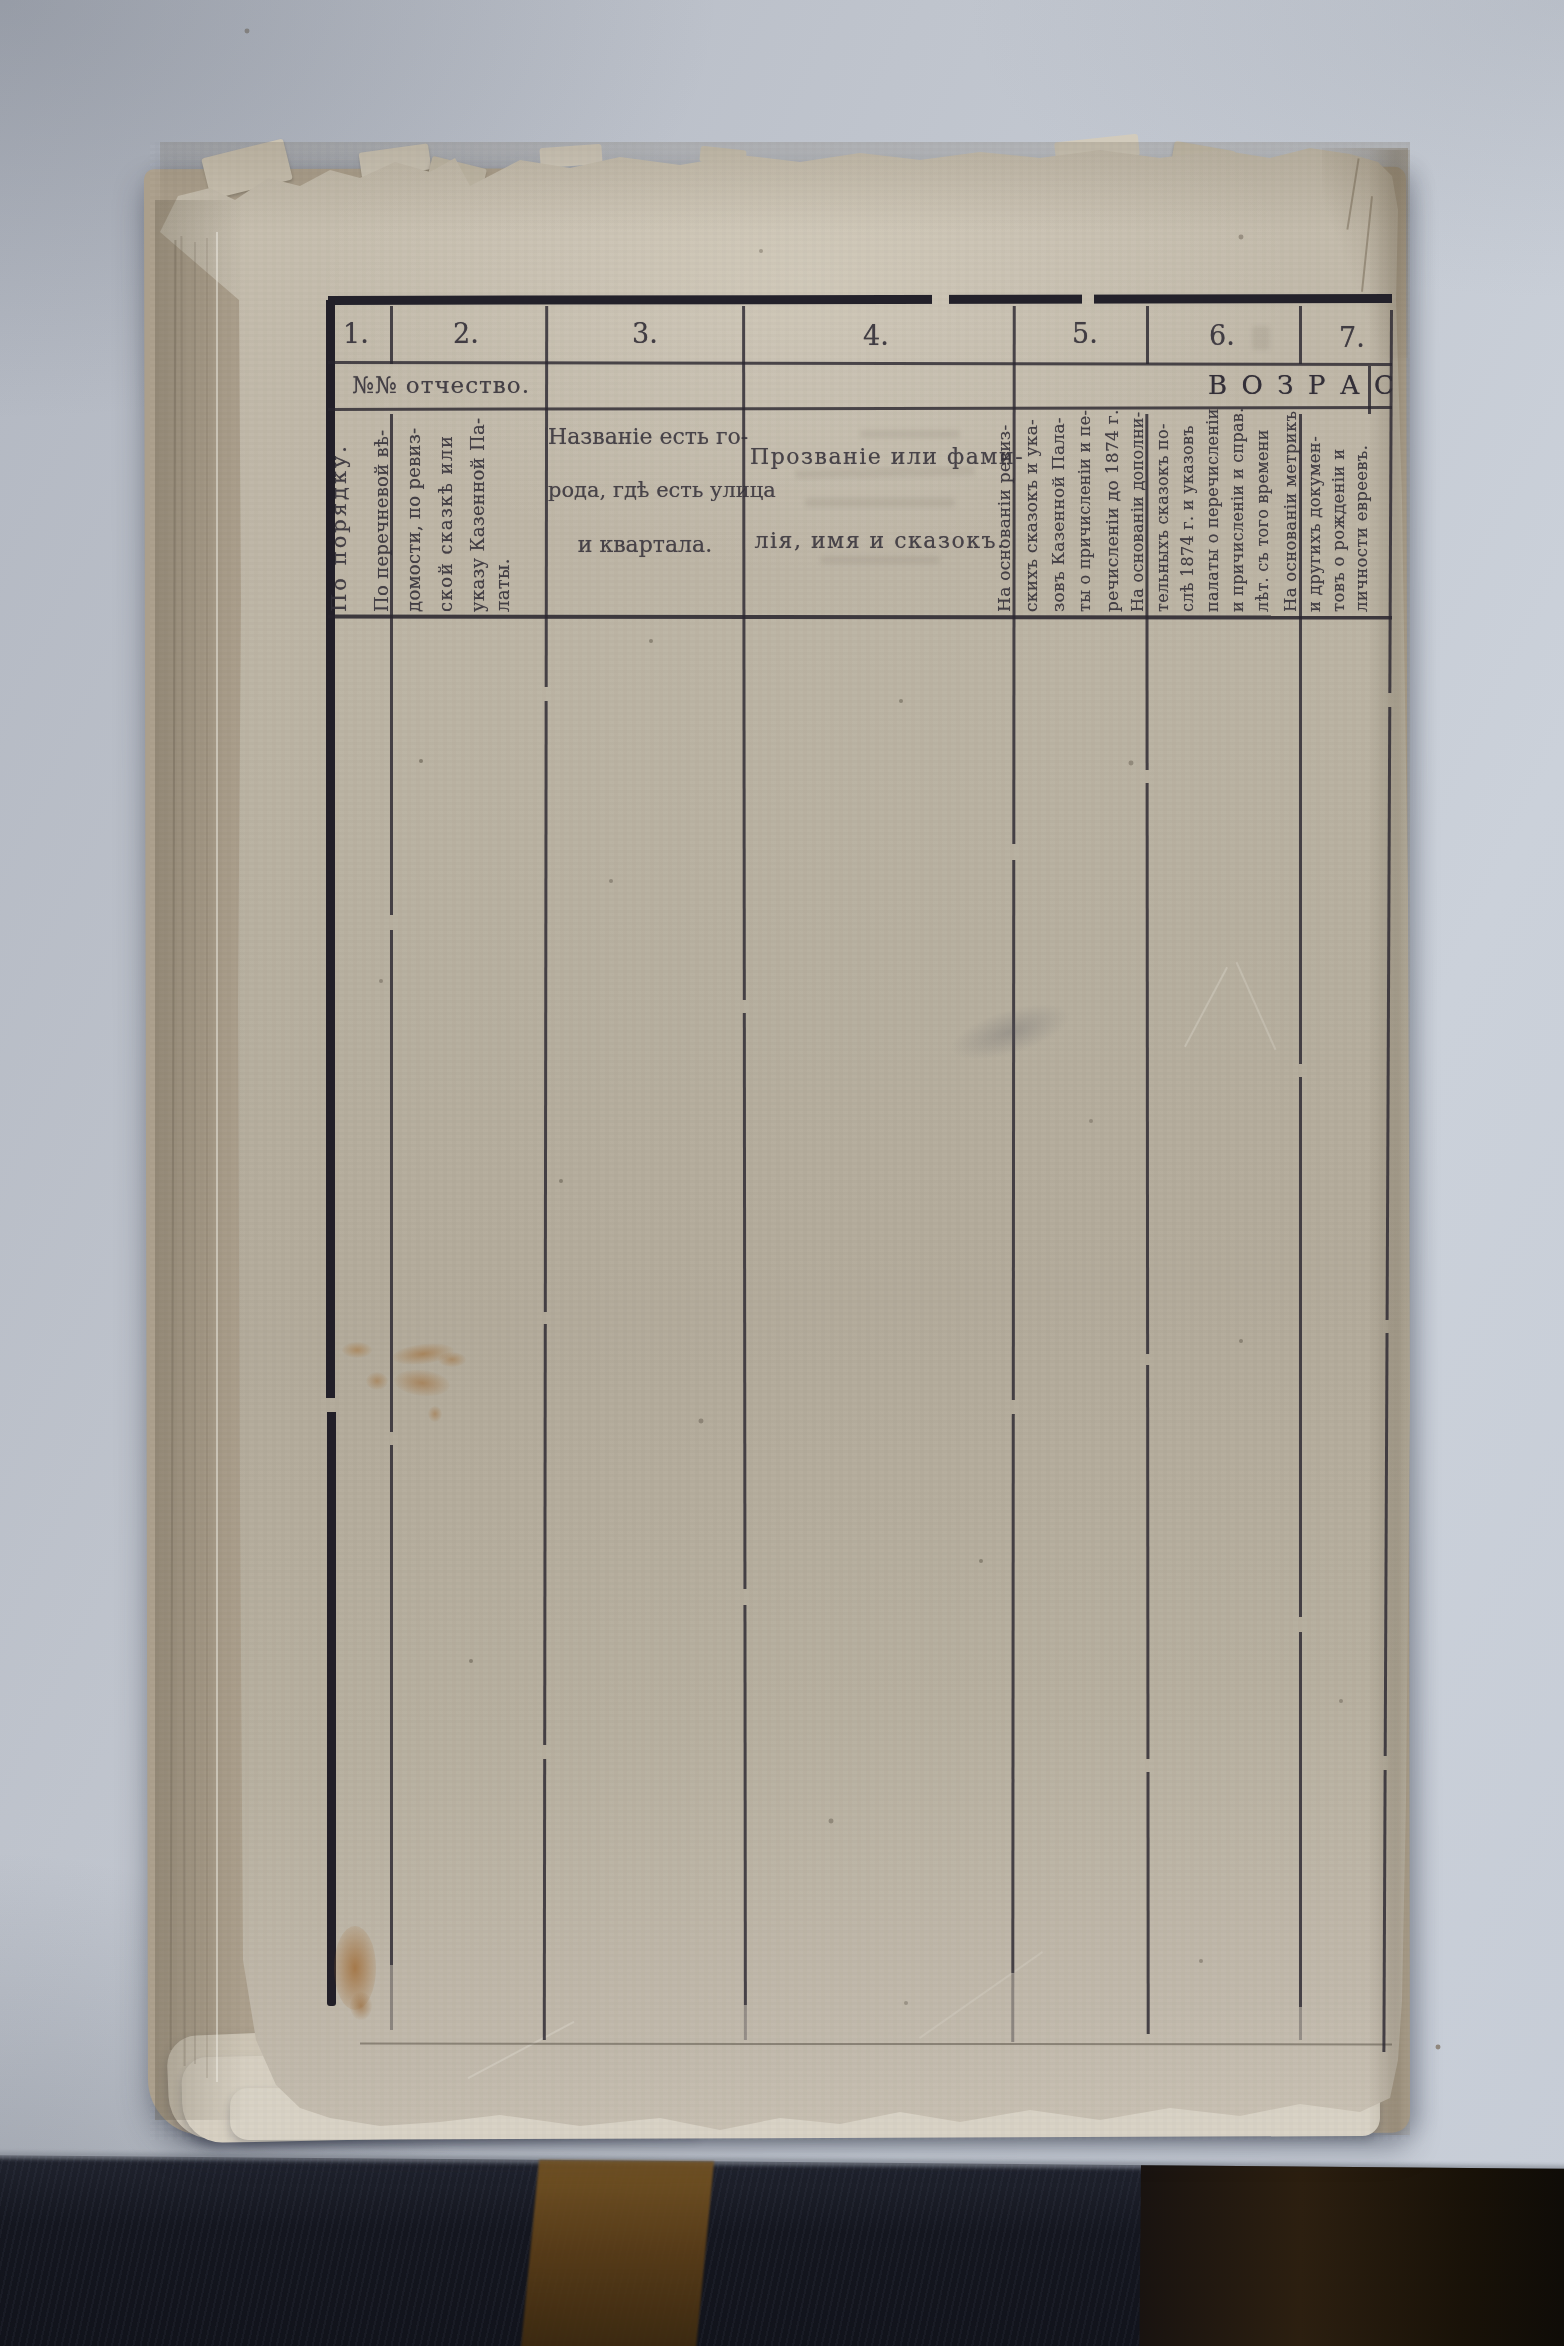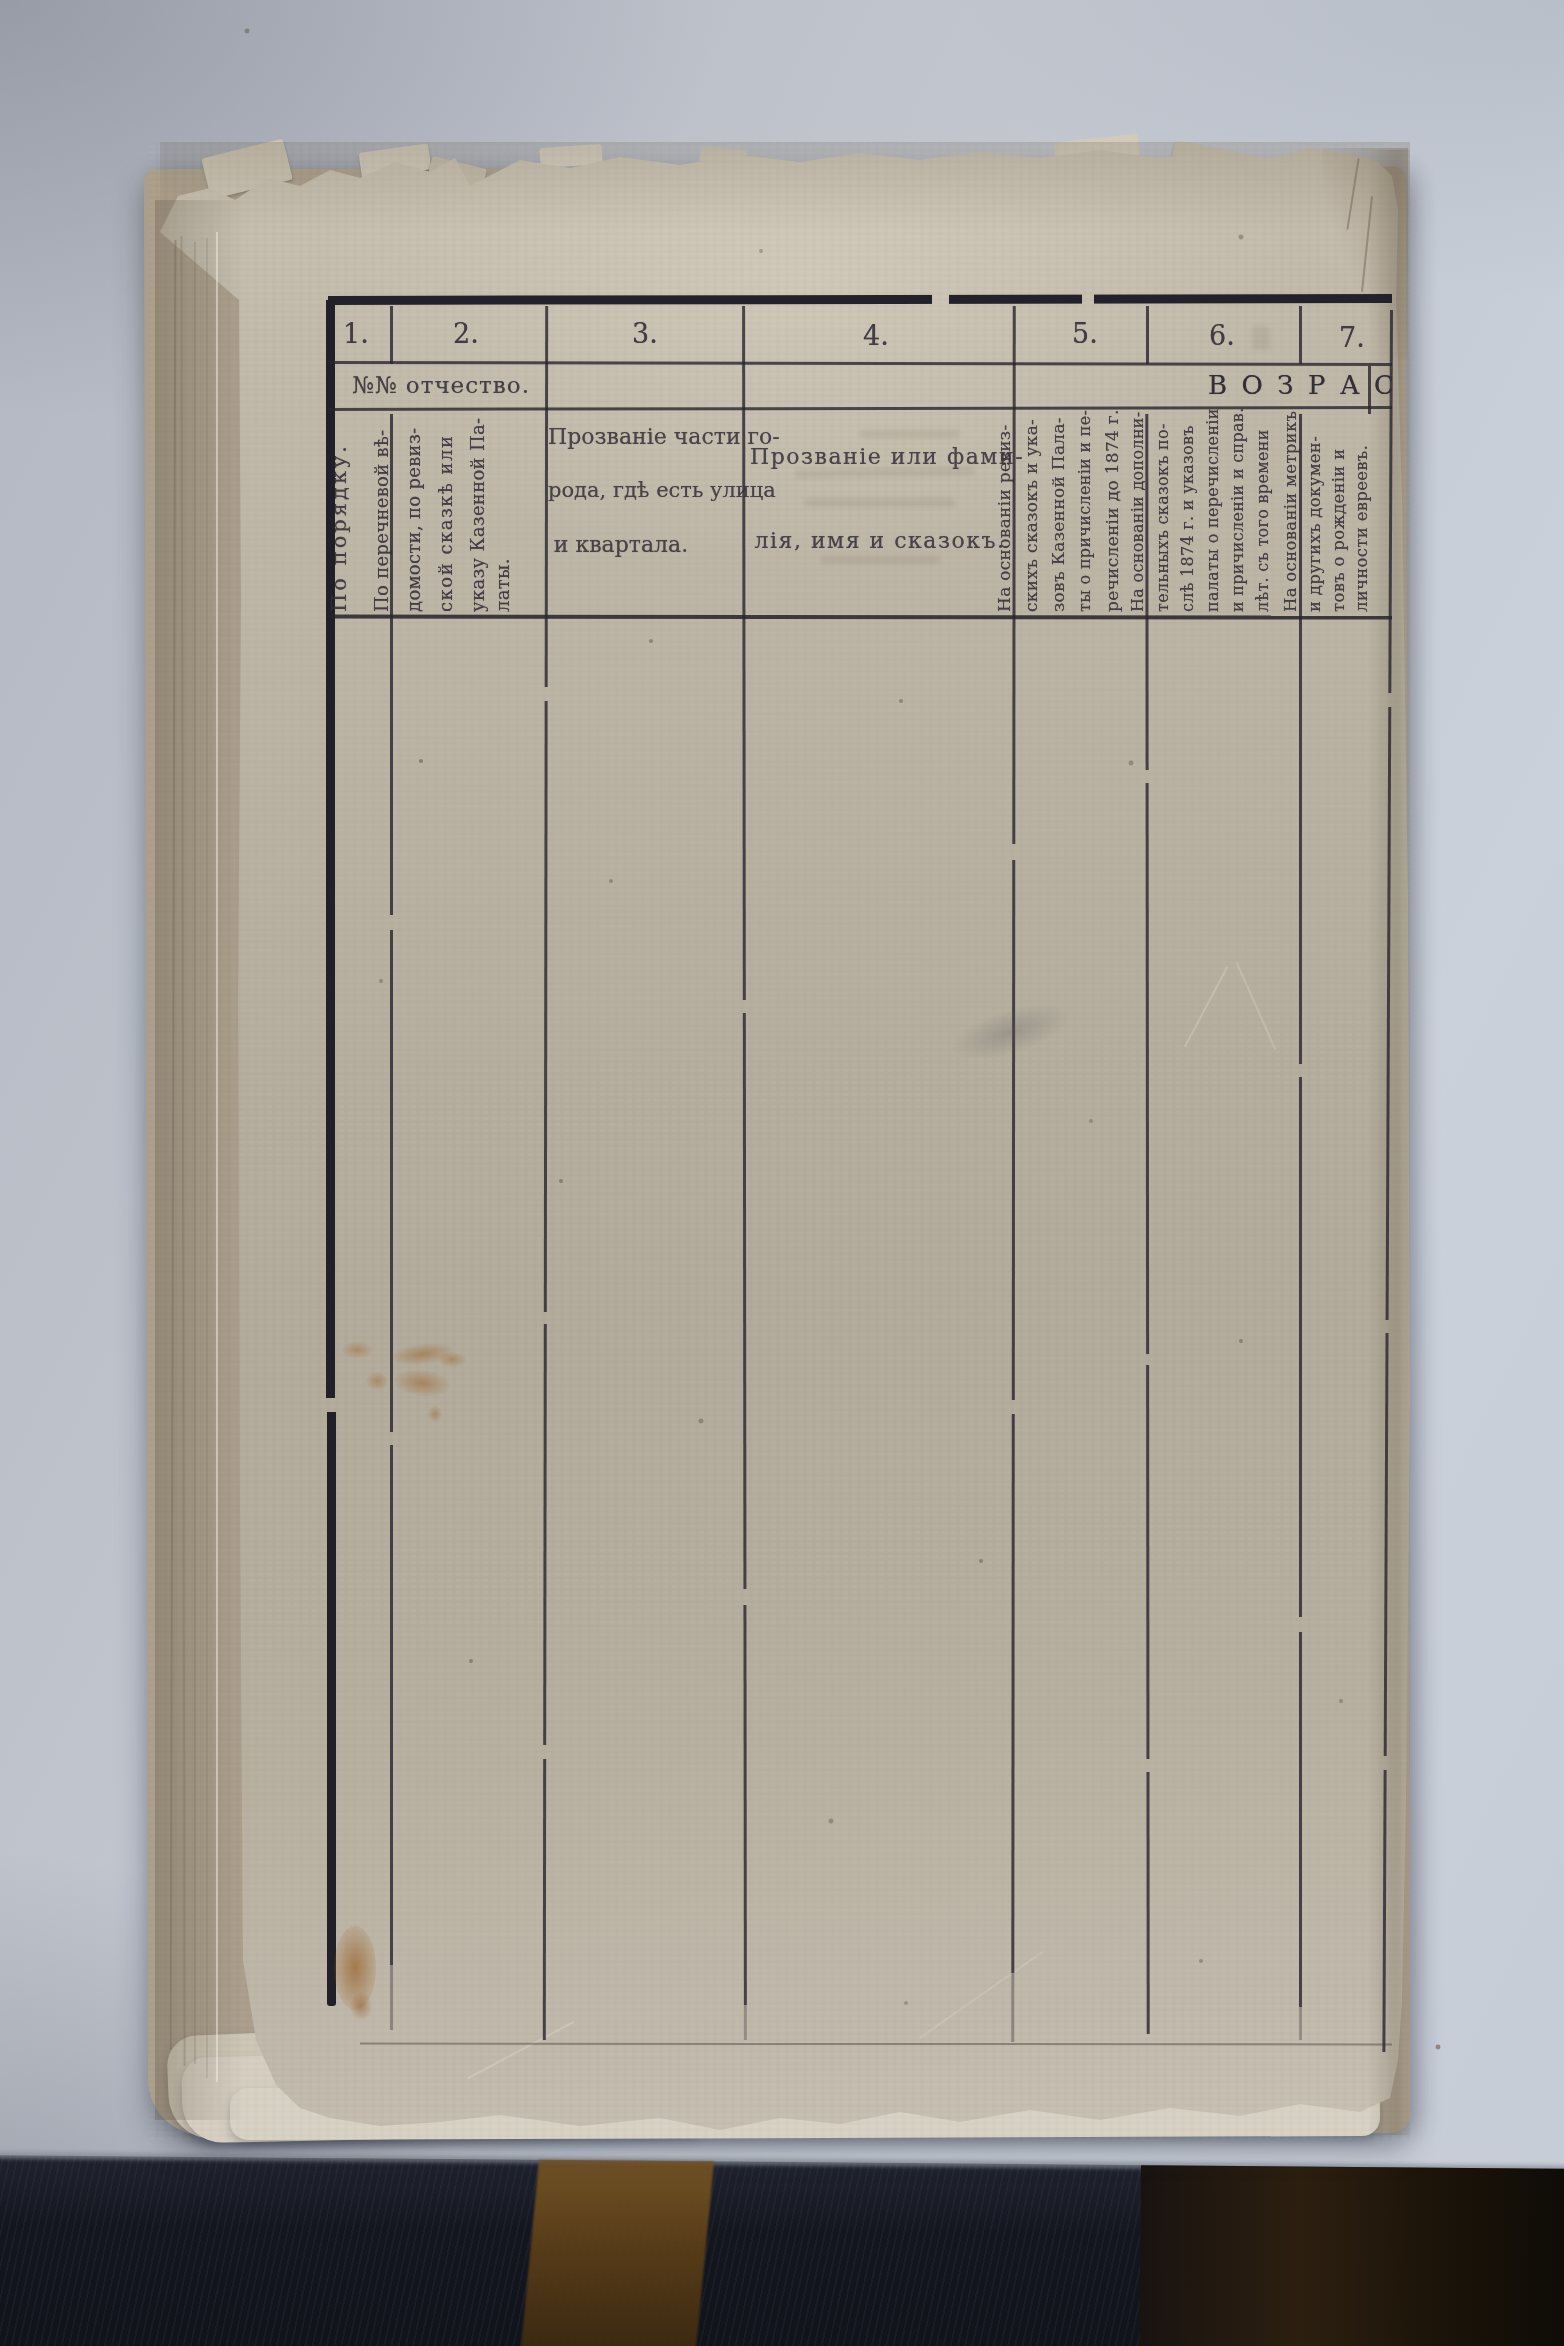--- a/index.html
+++ b/index.html
@@ -175,23 +175,23 @@
     </div>
 
     <div class="rot ink" style="left:351px;top:588px;font-size:21px;letter-spacing:3px;">По порядку.</div>
 
     <div class="rot ink" style="left:394px;top:588px;font-size:18px;">По перечневой вѣ-</div>
     <div class="rot ink" style="left:426px;top:588px;font-size:18px;">домости, по ревиз-</div>
     <div class="rot ink" style="left:458px;top:588px;font-size:18px;letter-spacing:1.5px;">ской сказкѣ или</div>
     <div class="rot ink" style="left:490px;top:588px;font-size:18px;">указу Казенной Па-</div>
     <div class="rot ink" style="left:515px;top:588px;font-size:18px;">латы.</div>
 
-    <div class="hdrline ink" style="left:548px;top:424px;width:194px;">Прозваніе части го-</div>
+    <div class="hdrline ink" style="left:548px;top:424px;width:194px;">Названіе есть го-</div>
     <div class="hdrline ink" style="left:548px;top:478px;width:194px;font-size:21px;">рода, гдѣ есть улица</div>
-    <div class="hdrline ink" style="left:524px;top:532px;width:194px;">и квартала.</div>
+    <div class="hdrline ink" style="left:548px;top:532px;width:194px;">и квартала.</div>
 
     <div class="hdrline ink" style="left:750px;top:444px;width:260px;letter-spacing:1.5px;">Прозваніе или фами-</div>
     <div class="hdrline ink" style="left:750px;top:528px;width:260px;letter-spacing:1.5px;">лія, имя и сказокъ.</div>
 
     <div class="ghost" style="left:795px;top:468px;width:180px;height:9px;transform:rotate(-1deg);"></div>
     <div class="ghost" style="left:805px;top:498px;width:150px;height:9px;"></div>
     <div class="ghost" style="left:860px;top:430px;width:100px;height:8px;"></div>
     <div class="ghost" style="left:820px;top:556px;width:120px;height:8px;"></div>
     <div class="ghost" style="left:1252px;top:326px;width:18px;height:24px;"></div>
 

